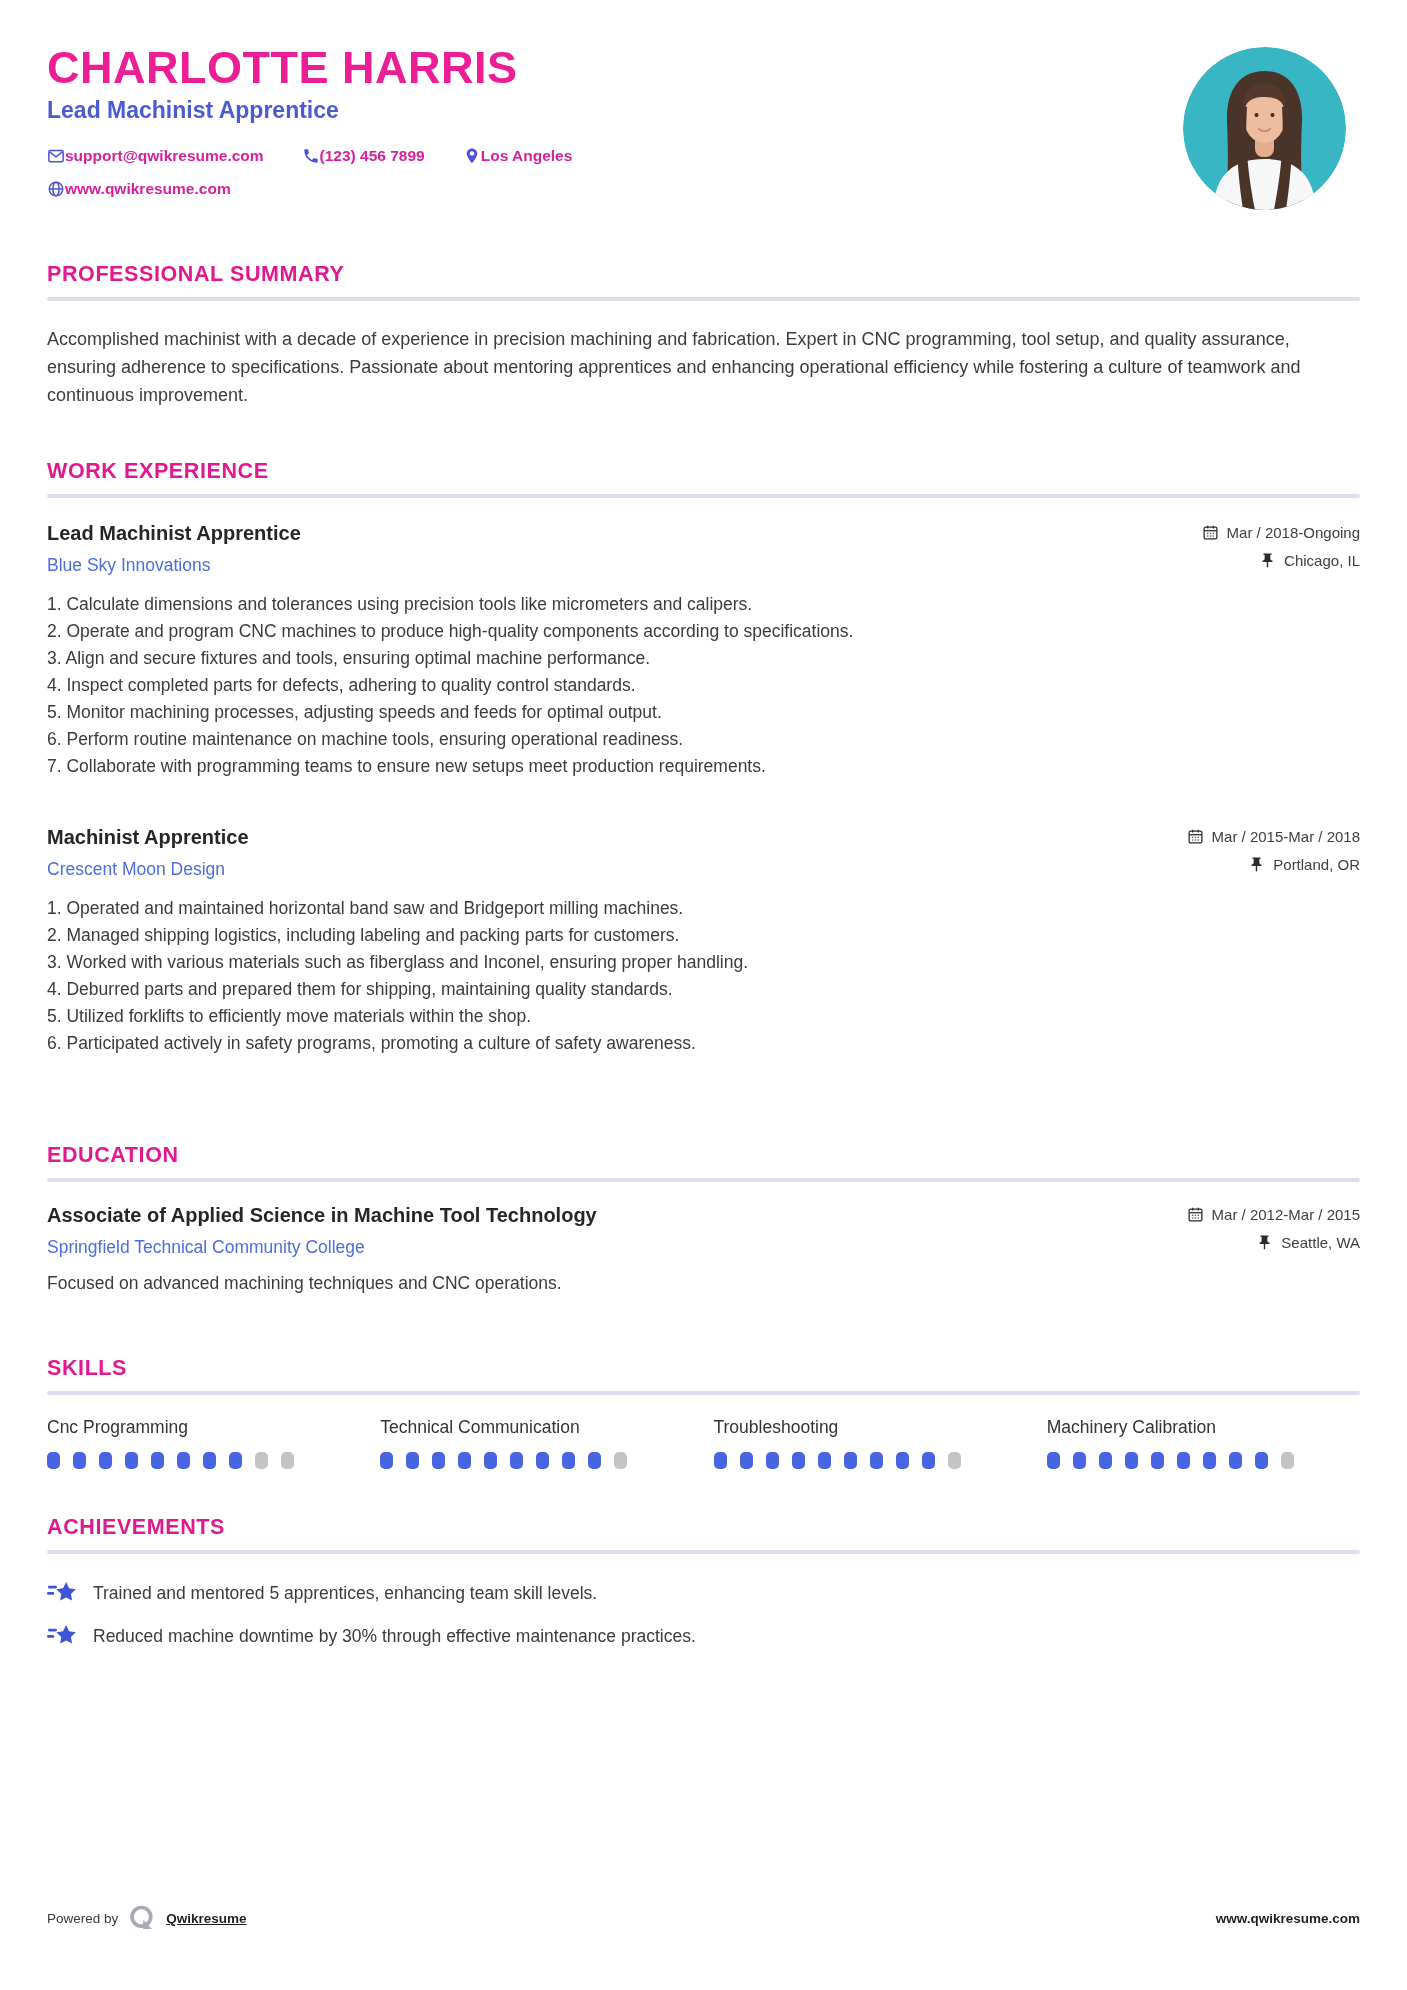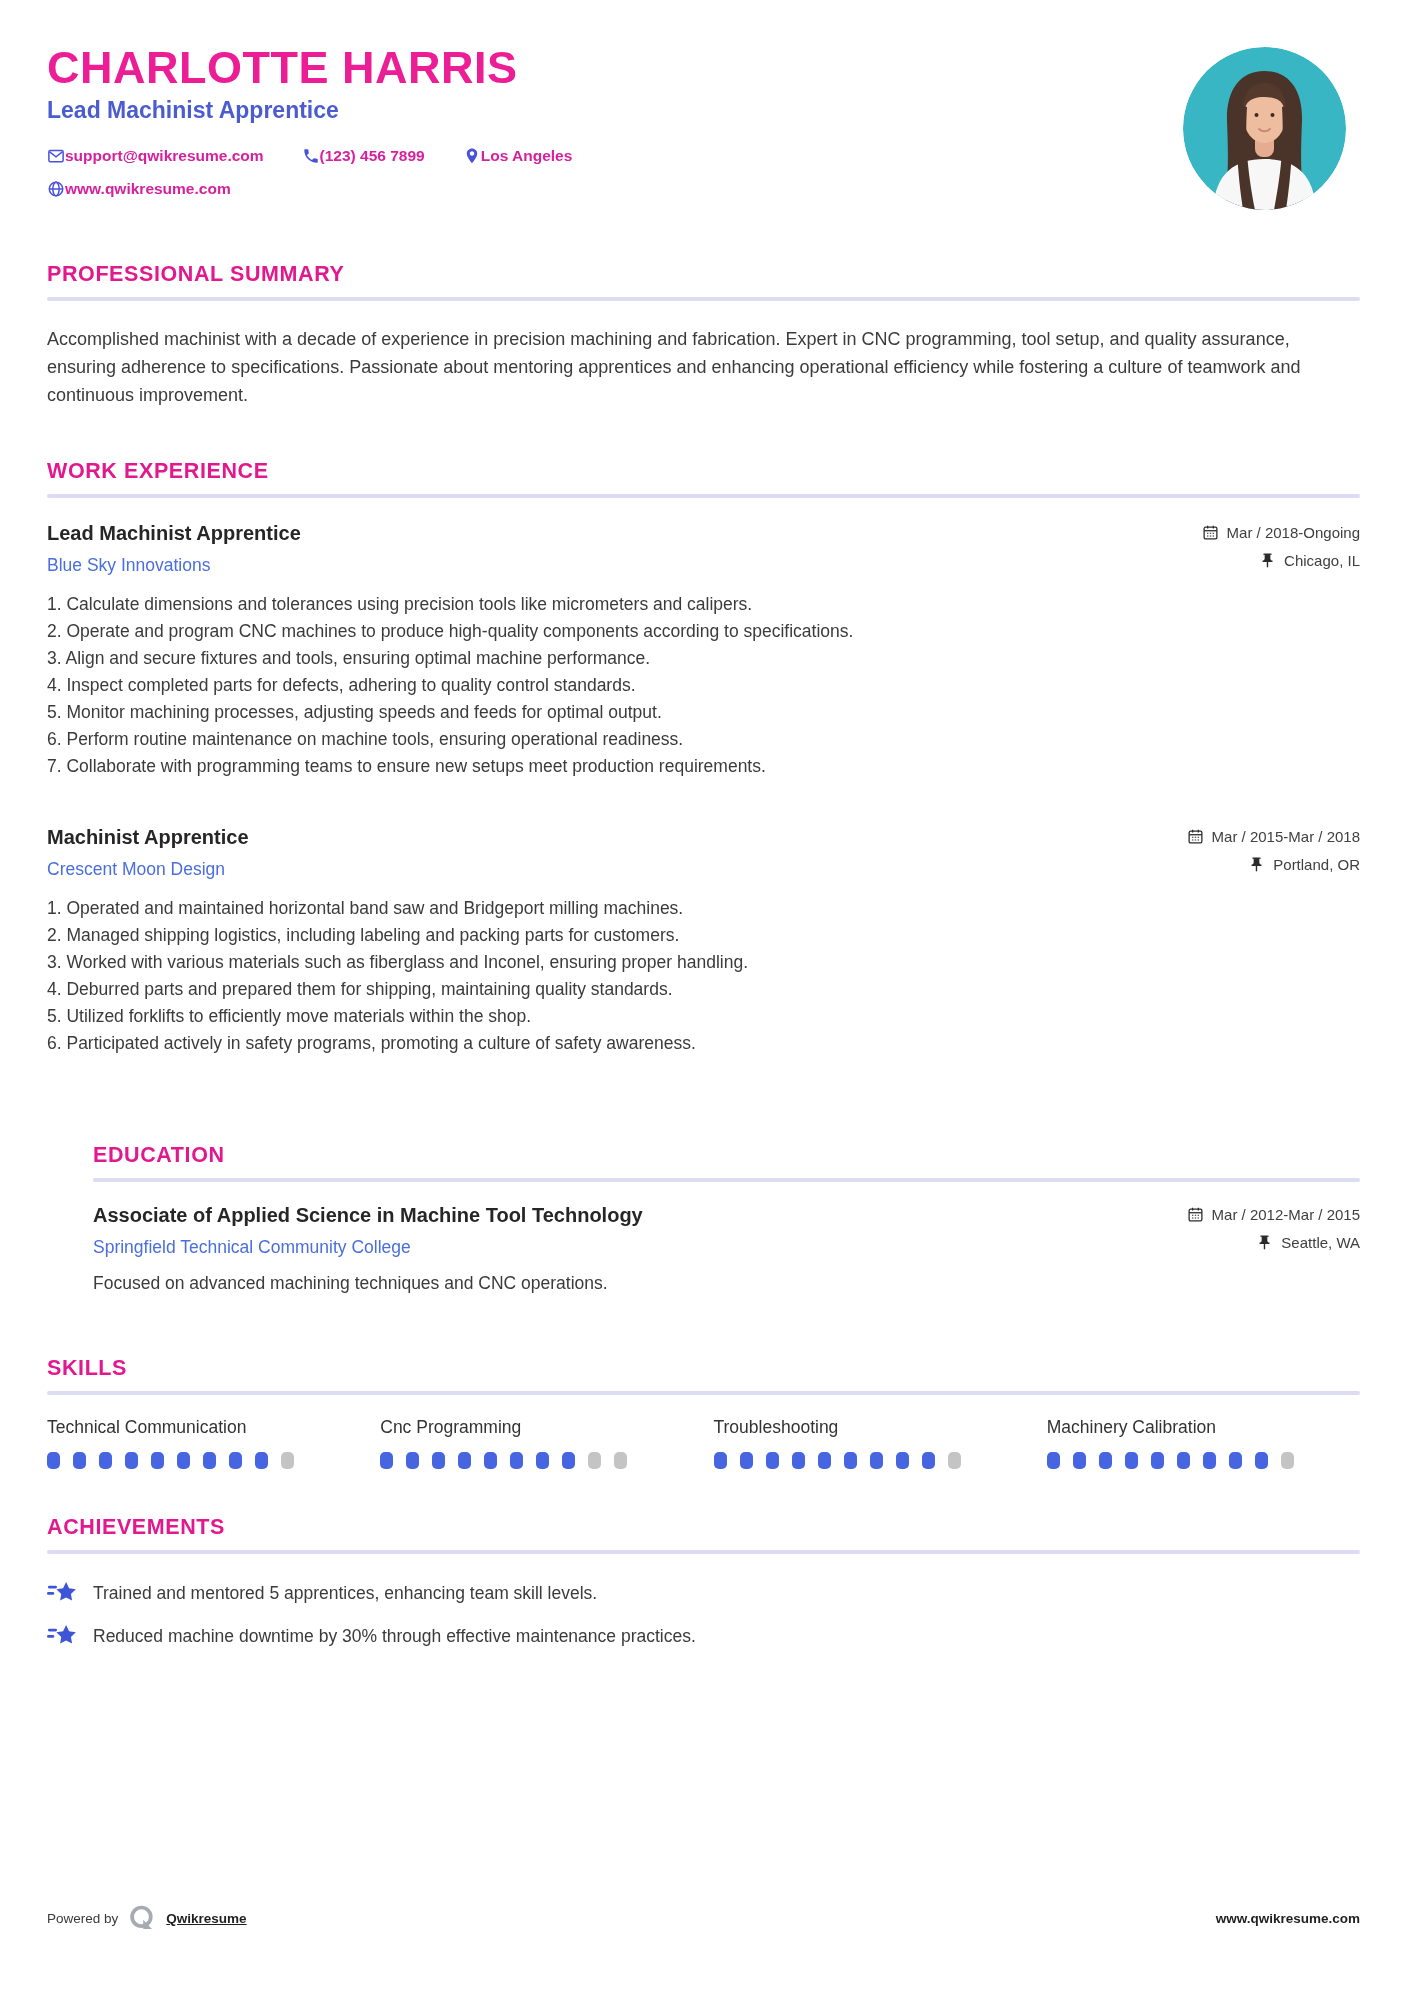--- a/index.html
+++ b/index.html
@@ -20,21 +20,21 @@
   .contact-item { display:flex; align-items:center; font-size:15.5px; font-weight:600; color:#d6219e; }
   .contact-item .cicon { width:18px; height:18px; display:inline-flex; }
   .contact-item .cicon svg { width:100%; height:100%; }
   .avatar { position:absolute; top:3px; right:14px; width:163px; height:163px; border-radius:50%; overflow:hidden; }
 
   
   section h3 { font-size:21.5px; font-weight:800; color:#e2188f; letter-spacing:.6px; }
   .divider { height:4px; background:#dedcf2; border-radius:2px; margin-top:10px; }
   .sec-summary { margin-top:64px; }
   .sec-exp { margin-top:50px; }
-  .sec-edu { margin-top:86px;margin-left:46px; }
+  .sec-edu { margin-top:86px; }
   .sec-skills { margin-top:62px; }
   .sec-ach { margin-top:46px; }
   .summary-text { margin-top:24px; font-size:18px; line-height:28px; color:#3b3b3b; max-width:1315px; }
 
   
   .jobs { margin-top:24px; }
   .job + .job { margin-top:46px; }
   .job-head { display:flex; justify-content:space-between; align-items:flex-start; }
   .job-name { font-size:20px; font-weight:700; color:#262626; }
   .company { font-size:17.5px; color:#4a6edf; margin-top:10px; }
@@ -265,46 +265,46 @@
       </div>
       <p class="edu-desc">Focused on advanced machining techniques and CNC operations.</p>
     </div>
   </section>
 
   <section class="sec-skills">
     <h3>SKILLS</h3>
     <div class="divider"></div>
     <div class="skills-grid">
         <div class="skill">
+          <div class="skill-name">Cnc Programming</div>
+          <div class="dots">
+            <span class="dot"></span>
+            <span class="dot"></span>
+            <span class="dot"></span>
+            <span class="dot"></span>
+            <span class="dot"></span>
+            <span class="dot"></span>
+            <span class="dot"></span>
+            <span class="dot"></span>
+            <span class="dot off"></span>
+            <span class="dot off"></span>
+          </div>
+        </div>
+        <div class="skill">
           <div class="skill-name">Technical Communication</div>
           <div class="dots">
             <span class="dot"></span>
             <span class="dot"></span>
             <span class="dot"></span>
             <span class="dot"></span>
             <span class="dot"></span>
             <span class="dot"></span>
             <span class="dot"></span>
             <span class="dot"></span>
             <span class="dot"></span>
-            <span class="dot off"></span>
-          </div>
-        </div>
-        <div class="skill">
-          <div class="skill-name">Cnc Programming</div>
-          <div class="dots">
-            <span class="dot"></span>
-            <span class="dot"></span>
-            <span class="dot"></span>
-            <span class="dot"></span>
-            <span class="dot"></span>
-            <span class="dot"></span>
-            <span class="dot"></span>
-            <span class="dot"></span>
-            <span class="dot off"></span>
             <span class="dot off"></span>
           </div>
         </div>
         <div class="skill">
           <div class="skill-name">Troubleshooting</div>
           <div class="dots">
             <span class="dot"></span>
             <span class="dot"></span>
             <span class="dot"></span>
             <span class="dot"></span>

